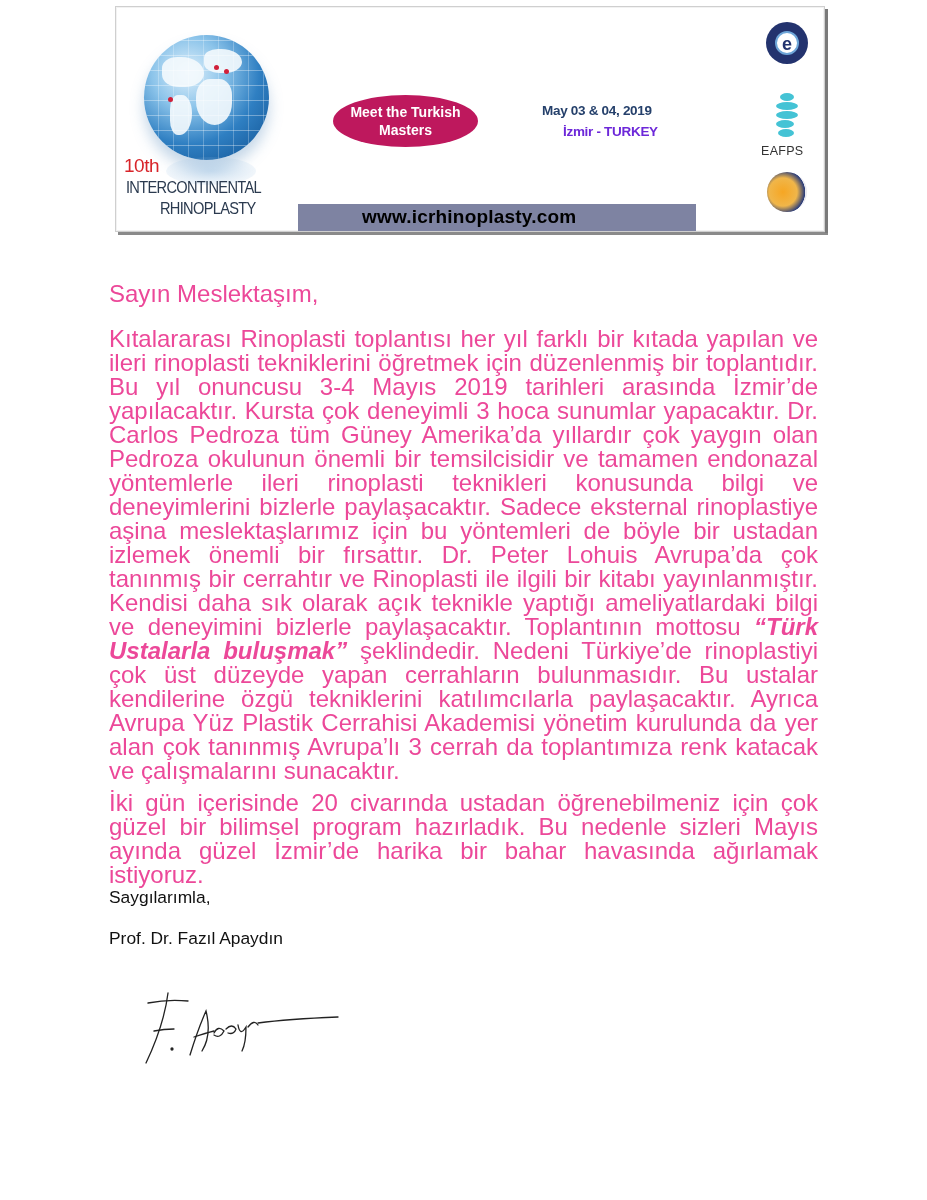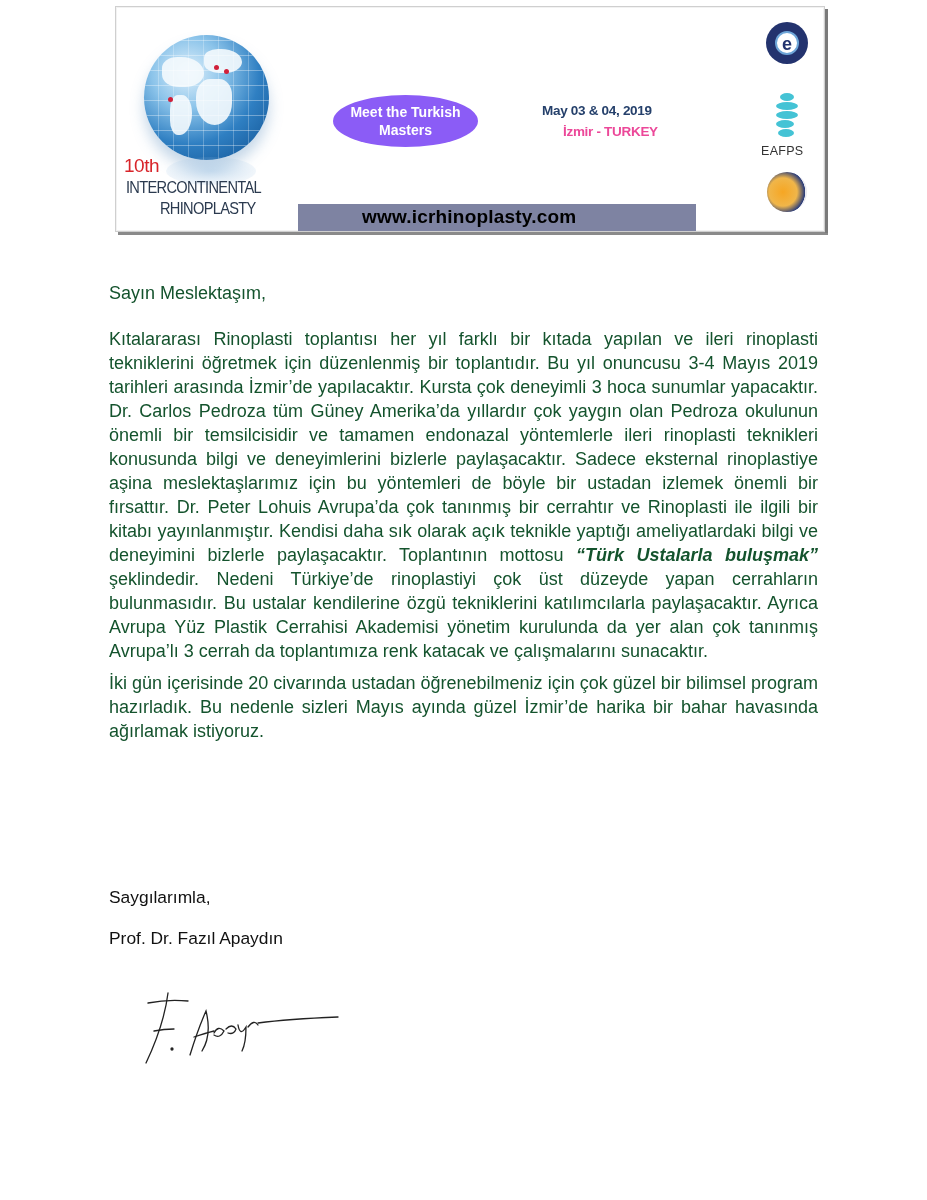--- a/index.html
+++ b/index.html
@@ -15,36 +15,36 @@
                 repeating-linear-gradient(90deg, transparent 0 14px, rgba(255,255,255,0.25) 14px 15px); }
   .globe .dot { position:absolute; width:5px; height:5px; border-radius:50%; background:#d0203a; }
   .globe-reflection { position:absolute; left:50px; top:150px; width:90px; height:28px; border-radius:50%; background:radial-gradient(ellipse, rgba(150,190,225,0.45), rgba(255,255,255,0)); }
 
   .tenth { position:absolute; left:8px; top:148px; font-size:19px; font-weight:normal; color:#d8242a; letter-spacing:-0.5px; }
   .interc { position:absolute; left:10px; top:171px; font-size:17px; color:#2b3a4f; letter-spacing:-0.8px; transform:scaleX(0.86); transform-origin:left; }
   .rhino { position:absolute; left:44px; top:192px; font-size:17px; color:#2b3a4f; letter-spacing:-0.8px; transform:scaleX(0.86); transform-origin:left; }
 
   .highlights { position:absolute; left:157px; top:13px; font-size:15.5px; font-weight:bold; color:#7d8496; letter-spacing:-0.1px; }
 
-  .meet-oval { position:absolute; left:217px; top:88px; width:145px; height:52px; border-radius:50%; background:#8b5cf6; color:#fff; font-weight:bold; font-size:14px; text-align:center; line-height:18px; display:flex; flex-direction:column; justify-content:center; align-items:center; }
+  .meet-oval { position:absolute; left:217px; top:88px; width:145px; height:52px; border-radius:50%; background:#be185d; color:#fff; font-weight:bold; font-size:14px; text-align:center; line-height:18px; display:flex; flex-direction:column; justify-content:center; align-items:center; }
 
   .date { position:absolute; left:418px; top:96px; font-size:13.5px; font-weight:bold; color:#25406b; letter-spacing:-0.3px;padding-left:8px; }
-  .place { position:absolute; left:447px; top:117px; font-size:13.5px; font-weight:bold; color:#ec4899; letter-spacing:-0.3px; }
+  .place { position:absolute; left:447px; top:117px; font-size:13.5px; font-weight:bold; color:#6d28d9; letter-spacing:-0.3px; }
 
   .url-bar { position:absolute; left:182px; top:197px; width:398px; height:27px; background:#7e83a2; }
   .url-text { position:absolute; left:64px; top:2px; font-size:19px; font-weight:bold; color:#000000; letter-spacing:0.2px; }
 
   .logo-ege { position:absolute; left:650px; top:15px; width:42px; height:42px; border-radius:50%; background:#23336e; display:flex; align-items:center; justify-content:center; }
   .logo-ege .inner { width:24px; height:24px; border-radius:50%; background:#ffffff; color:#23336e; font-weight:bold; font-size:18px; line-height:22px; text-align:center; border:2px solid #6ea6d8; box-sizing:border-box; }
   .logo-eafps { position:absolute; left:652px; top:84px; width:40px; height:60px; }
   .logo-eafps .wave { position:absolute; left:8px; width:22px; height:8px; border-radius:50%; background:#44c3d5; }
   .eafps-text { position:absolute; left:645px; top:137px; font-family:Liberation Sans, sans-serif; font-size:12.5px; color:#333; letter-spacing:0.3px; }
   .logo-yuz { position:absolute; left:651px; top:165px; width:40px; height:40px; border-radius:50%; background: radial-gradient(circle at 40% 50%, #f6a623 0%, #f0b64a 45%, #2a3c7a 70%, #e9e9ef 72%); }
 
-  .letter { position:absolute; left:109px; top:280px; width:709px; font-family:"Liberation Sans", sans-serif; font-size:18px; color:#14532d; }
+  .letter { position:absolute; left:109px; top:280px; width:709px; font-family:"Liberation Sans", sans-serif; font-size:24px; color:#ec4899; }
   .salutation { margin:0 0 20px 0; line-height:27px; }
   .para { margin:4px 0 8px 0; line-height:24px; text-align:justify; }
   .para em { font-style:italic; font-weight:bold; }
   .closing { position:absolute; left:109px; top:884px; font-size:17.4px; line-height:27px; }
   .signer { position:absolute; left:109px; top:925px; font-size:17.4px; line-height:27px; }
   .signature { position:absolute; left:128px; top:985px; width:220px; height:90px; }
 </style>
 </head>
 <body>
 

